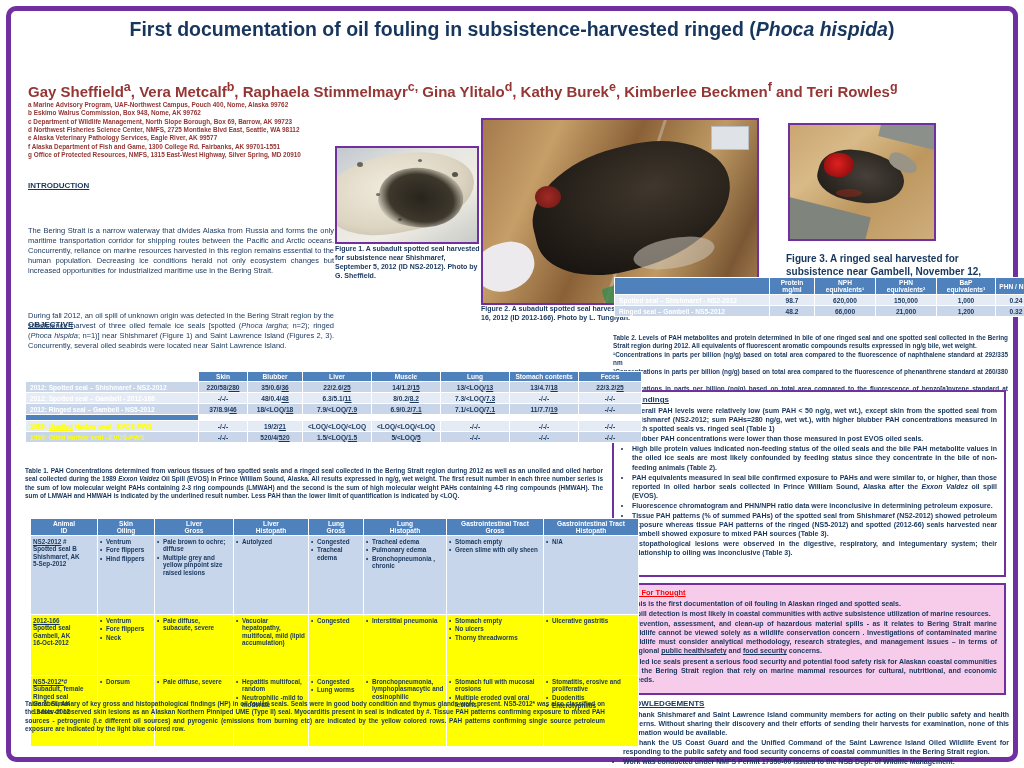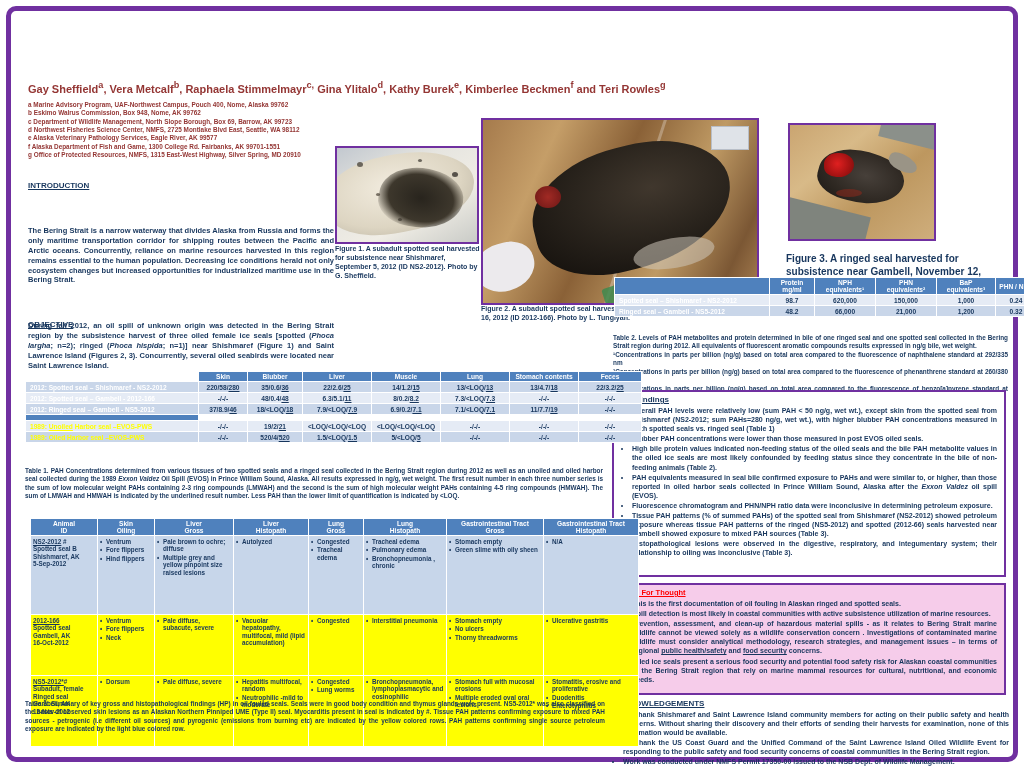--- a/index.html
+++ b/index.html
@@ -1,25 +1,25 @@
 <!DOCTYPE html>
 <html><head>
 <meta charset="utf-8">
 <style>
   html,body{margin:0;padding:0;width:1024px;height:768px;overflow:hidden;background:#fff;
     font-family:"Liberation Sans",sans-serif;}
   .frame{position:absolute;inset:6px;border:5px solid #7030A0;border-radius:10px;}
   .abs{position:absolute;}
   .title{left:0;right:0;top:16px;text-align:center;color:#17365D;font-weight:bold;
     font-size:19.5px;line-height:1.35;}
-  .authors{left:28px;top:80px;color:#943634;font-weight:bold;font-size:11px;}
+  .authors{left:28px;top:80px;color:#943634;font-weight:bold;font-size:15px;}
   .affil{left:28px;top:101px;color:#943634;font-weight:bold;font-size:6.4px;line-height:1.3;
     margin:0;padding:0;list-style:none;}
   .section-h{color:#17365D;font-weight:bold;text-decoration:underline;font-size:8px;margin-bottom:2px;}
-  .body-text{color:#17365D;font-weight:bold;font-size:7.5px;line-height:1.32;text-align:justify;margin-top:36px;}
+  .body-text{color:#17365D;font-weight:normal;font-size:7.5px;line-height:1.32;text-align:justify;margin-top:36px;}
   .intro{left:28px;top:181px;width:306px;}
   .obj{left:28px;top:320px;width:566px;}
 
   .photo{position:absolute;border:2px solid #7030A0;overflow:hidden;background:#ddd;}
   .photo div{position:absolute;}
   .figcap{color:#17365D;font-weight:bold;font-size:7px;line-height:1.3;}
 
   
   .f1-bg{inset:0;background:linear-gradient(150deg,#c2c8cf 0%,#e6e5e0 35%,#f0ede5 65%,#c9cbc7 100%);}
   .f1-seal{left:-12px;top:6px;width:150px;height:78px;border-radius:48% 52% 55% 45%;
@@ -88,20 +88,21 @@
   .ack{left:612px;top:699px;width:397px;}
   .blist{margin:1px 0 0 0;padding-left:11px;list-style:disc;}
   .blist li{font-size:7px;color:#17365D;font-weight:bold;line-height:1.3;text-align:justify;margin-bottom:1px;}
 </style>
 </head>
 <body>
 
 <div class="frame"></div>
 
 <div class="abs title">
+  <div>First documentation of oil fouling in subsistence-harvested ringed (<i>Phoca hispida</i>)</div>
 </div>
 
 <div class="abs authors">Gay Sheffield<sup>a</sup>, Vera Metcalf<sup>b</sup>, Raphaela Stimmelmayr<sup>c,</sup> Gina Ylitalo<sup>d</sup>, Kathy Burek<sup>e</sup>, Kimberlee Beckmen<sup>f</sup> and Teri Rowles<sup>g</sup></div>
 <ul class="abs affil">
     <li>a Marine Advisory Program, UAF-Northwest Campus, Pouch 400, Nome, Alaska 99762</li>
     <li>b Eskimo Walrus Commission, Box 948, Nome, AK 99762</li>
     <li>c Department of Wildlife Management, North Slope Borough, Box 69, Barrow, AK 99723</li>
     <li>d Northwest Fisheries Science Center, NMFS, 2725 Montlake Blvd East, Seattle, WA 98112</li>
     <li>e Alaska Veterinary Pathology Services, Eagle River, AK 99577</li>
     <li>f Alaska Department of Fish and Game, 1300 College Rd. Fairbanks, AK 99701-1551</li>

